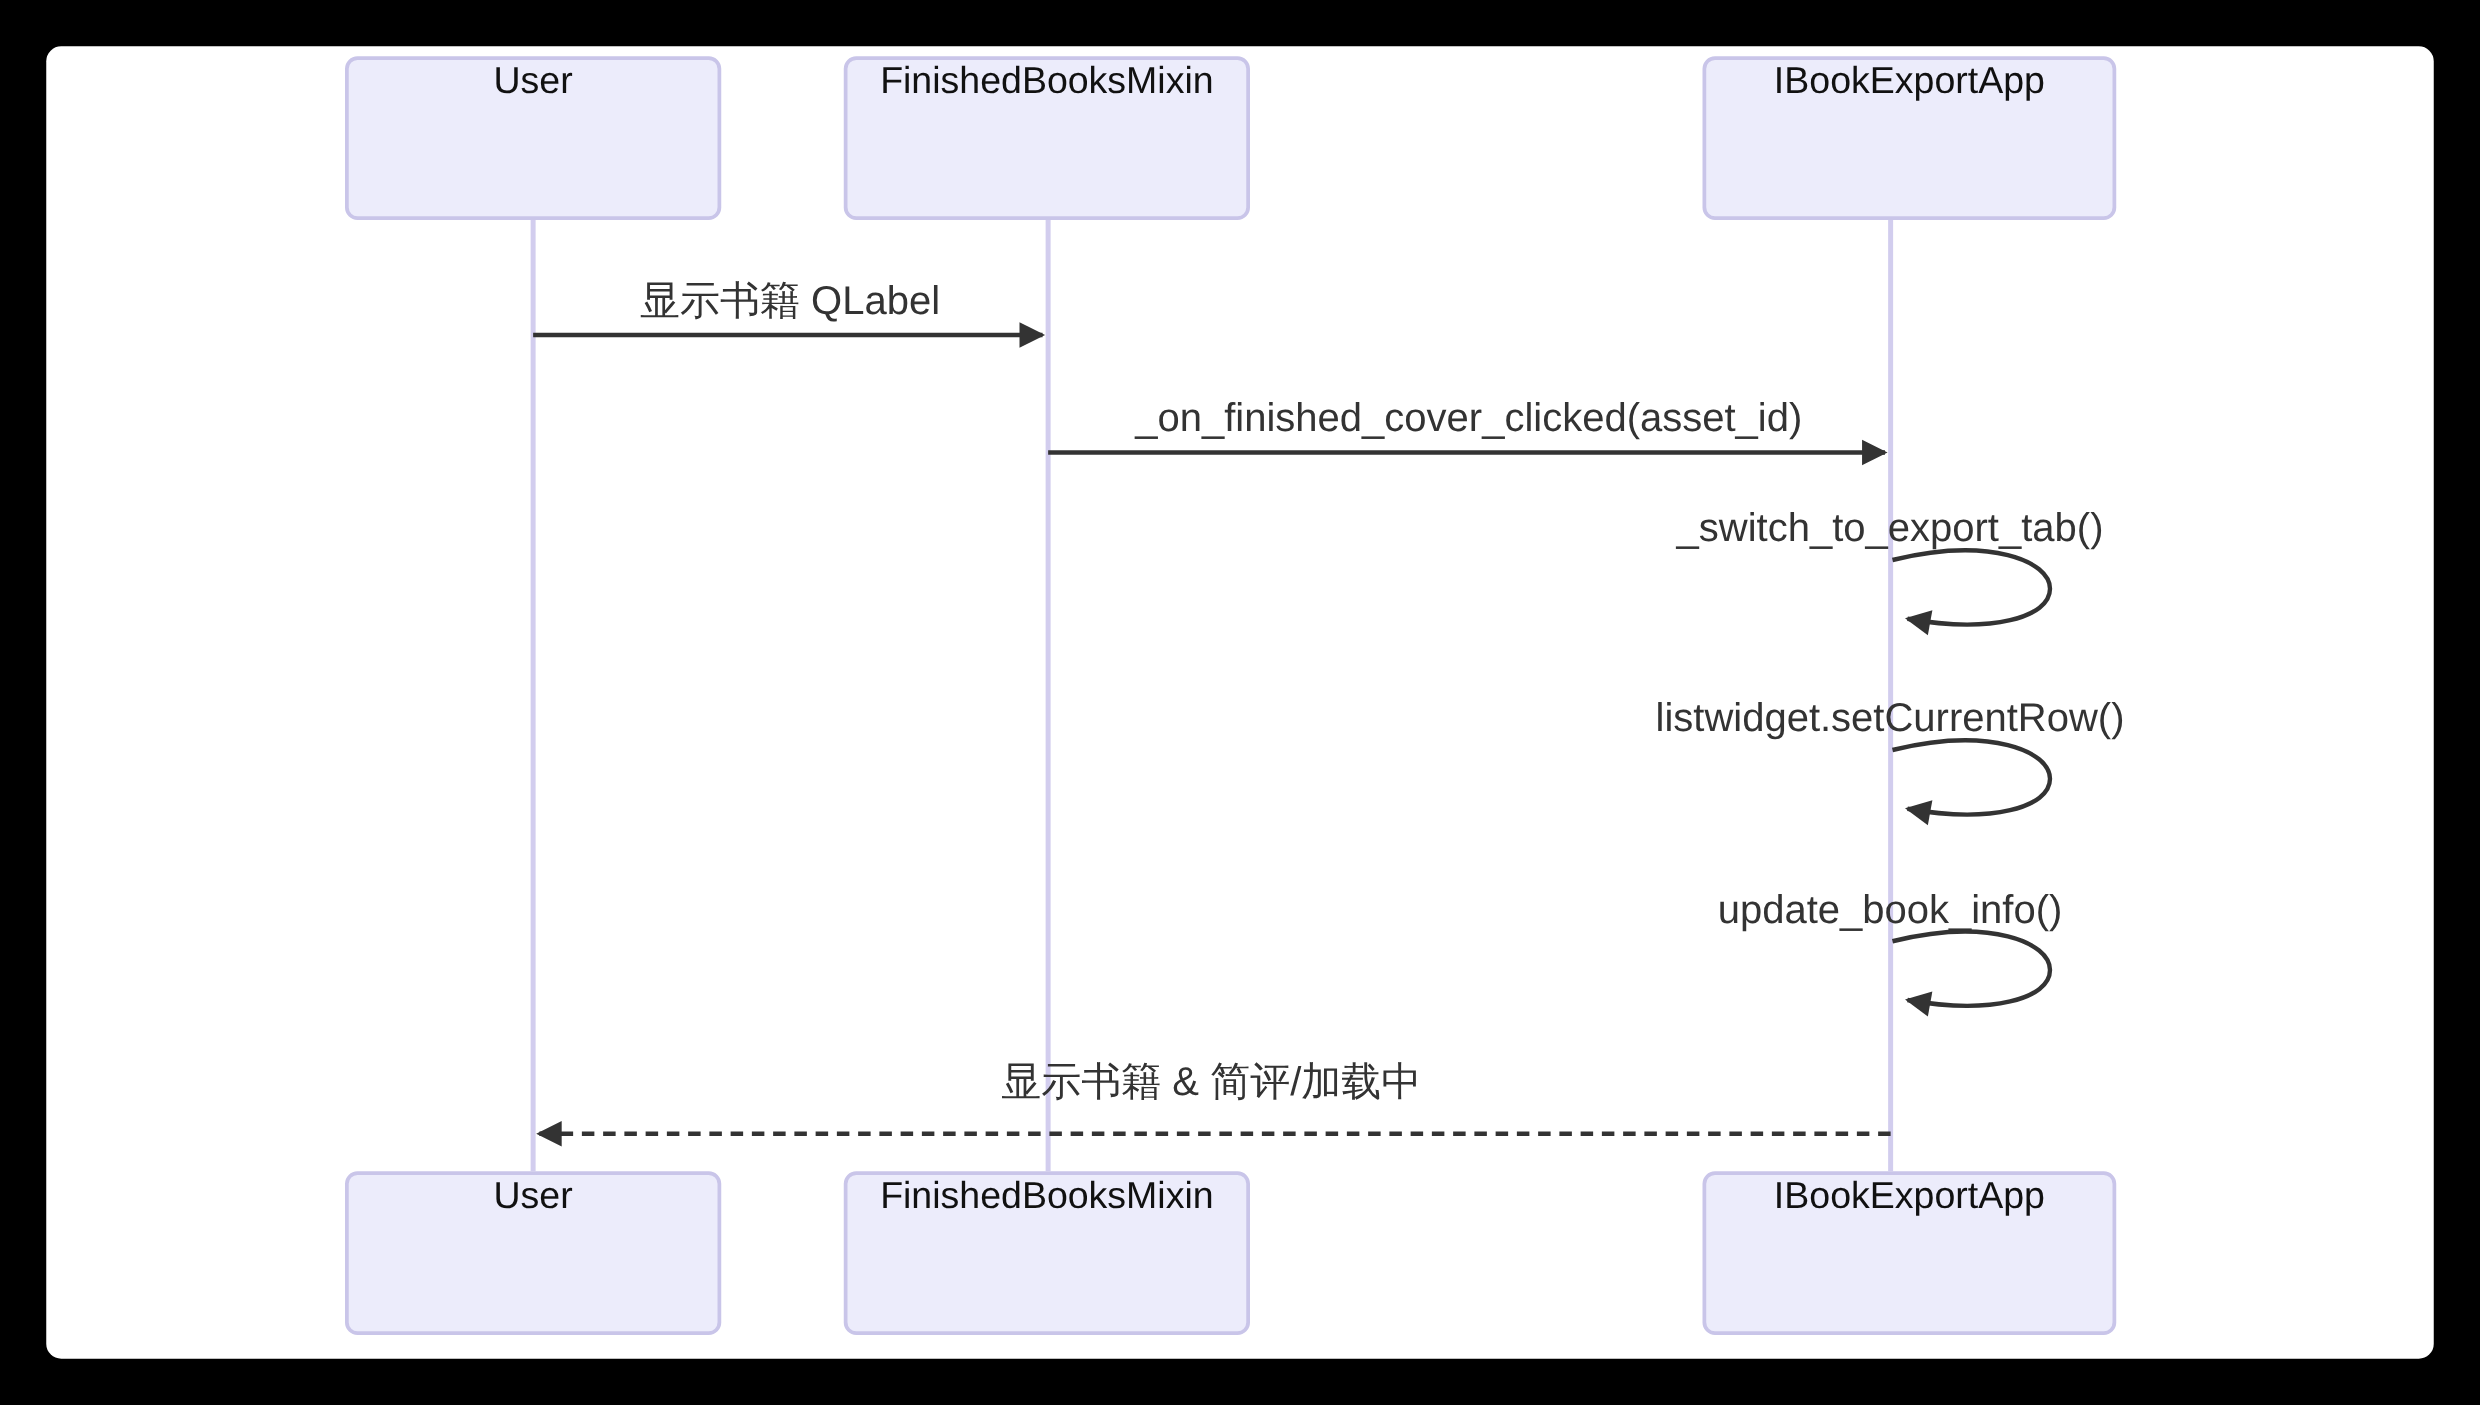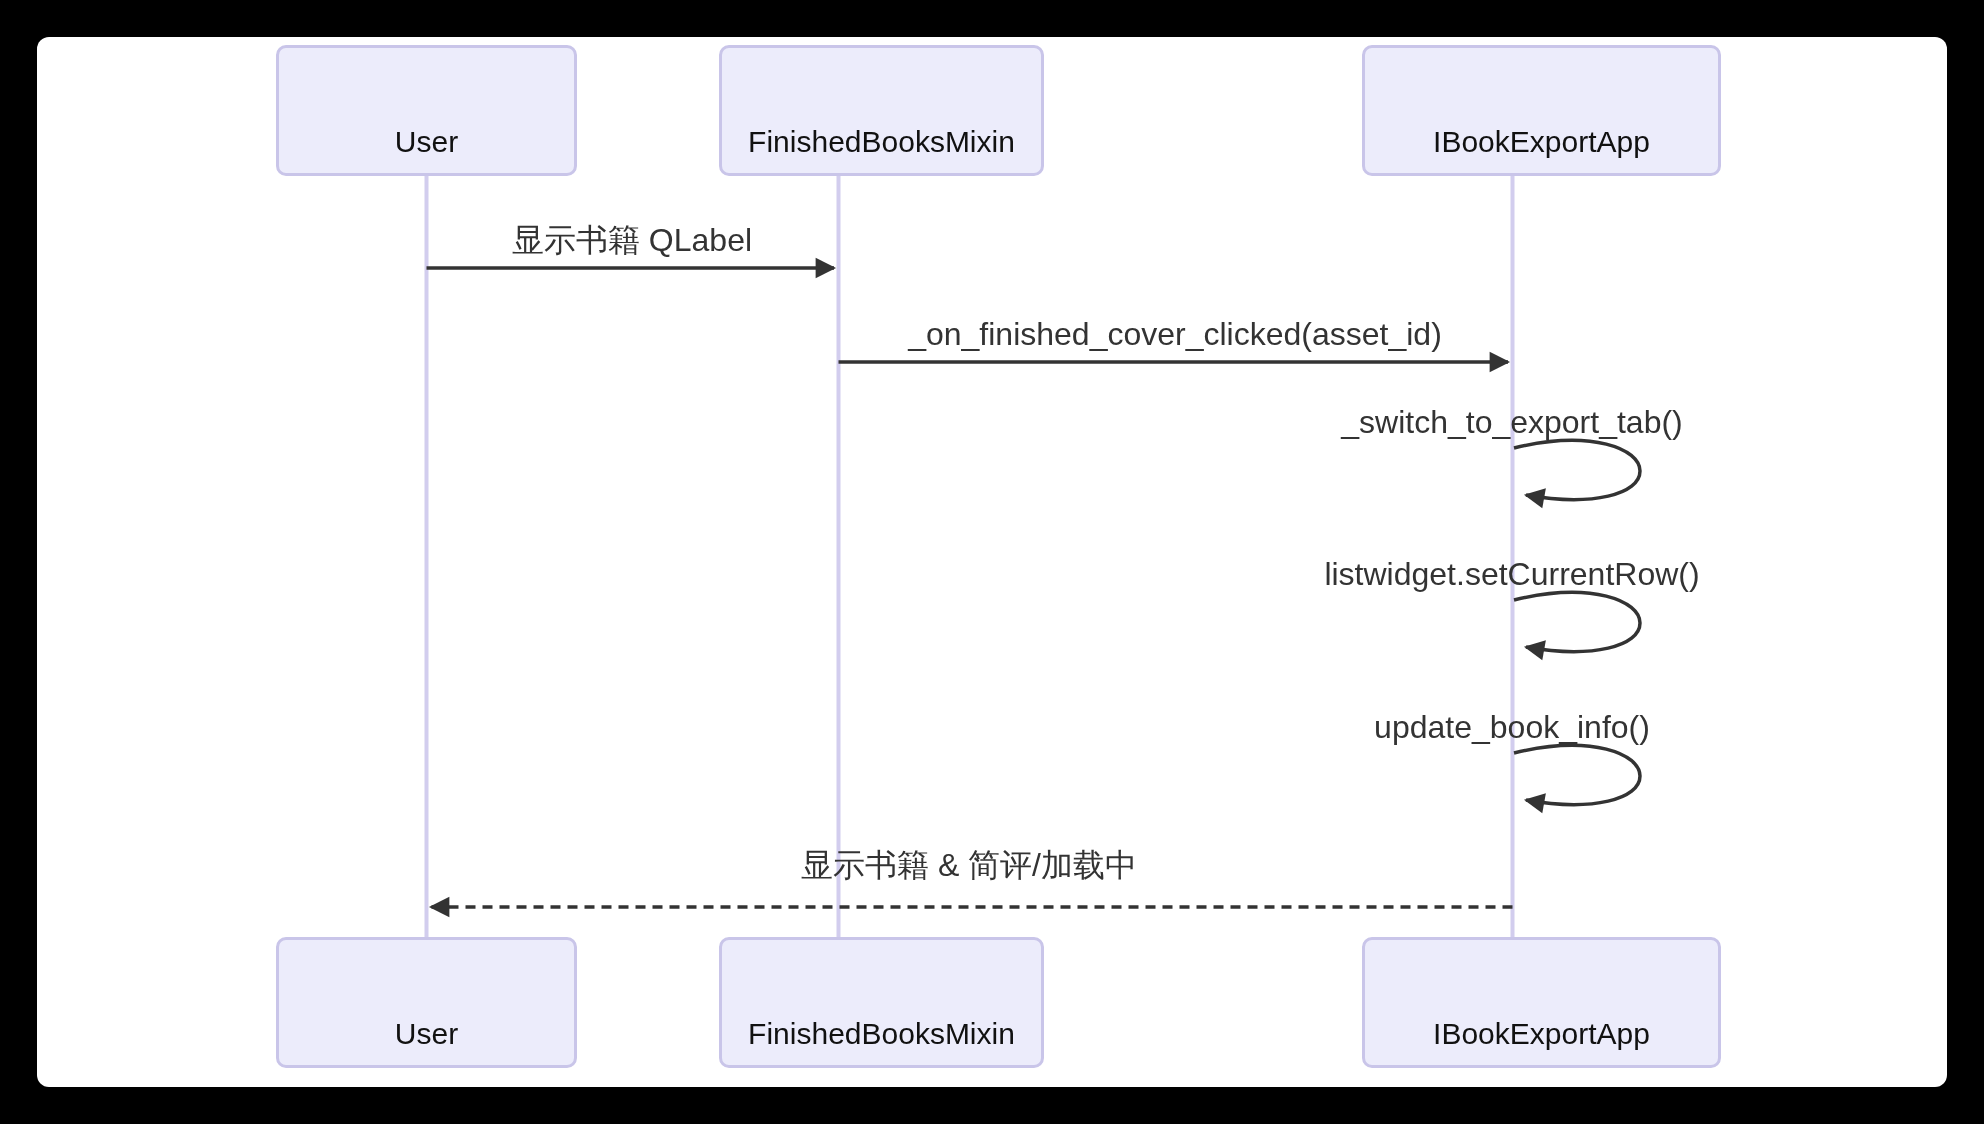--- a/index.html
+++ b/index.html
@@ -25,30 +25,30 @@
     width:1910px;height:1050px;
     background:var(--canvas);
     border-radius:12px;
   }
   svg.lines-layer{position:absolute;left:0;top:0;width:1910px;height:1050px;}
   .actor{
     position:absolute;height:131px;
     background:var(--actor-fill);
     border:3px solid var(--actor-border);
     border-radius:10px;
-    display:flex;align-items:flex-end;justify-content:center;
+    display:flex;align-items:flex-start;justify-content:center;
     box-sizing:border-box;
     padding-bottom:14px;
     font-size:30px;color:var(--actor-text);
   }
   .actor.row-top{top:8px;}
   .actor.row-bottom{top:900px;}
   .actor.col-user{left:239px;width:301px;}
-  .actor.col-fbm{left:638px;width:325px;margin-left:44px;}
-  .actor.col-ibea{left:1325px;width:359px;}
+  .actor.col-fbm{left:638px;width:325px;}
+  .actor.col-ibea{left:1325px;width:331px;}
   .msg{
     position:absolute;
     transform:translateX(-50%);
     font-size:32px;color:var(--text);
     white-space:nowrap;line-height:1.1;
   }
 </style>
 </head>
 <body>
 

